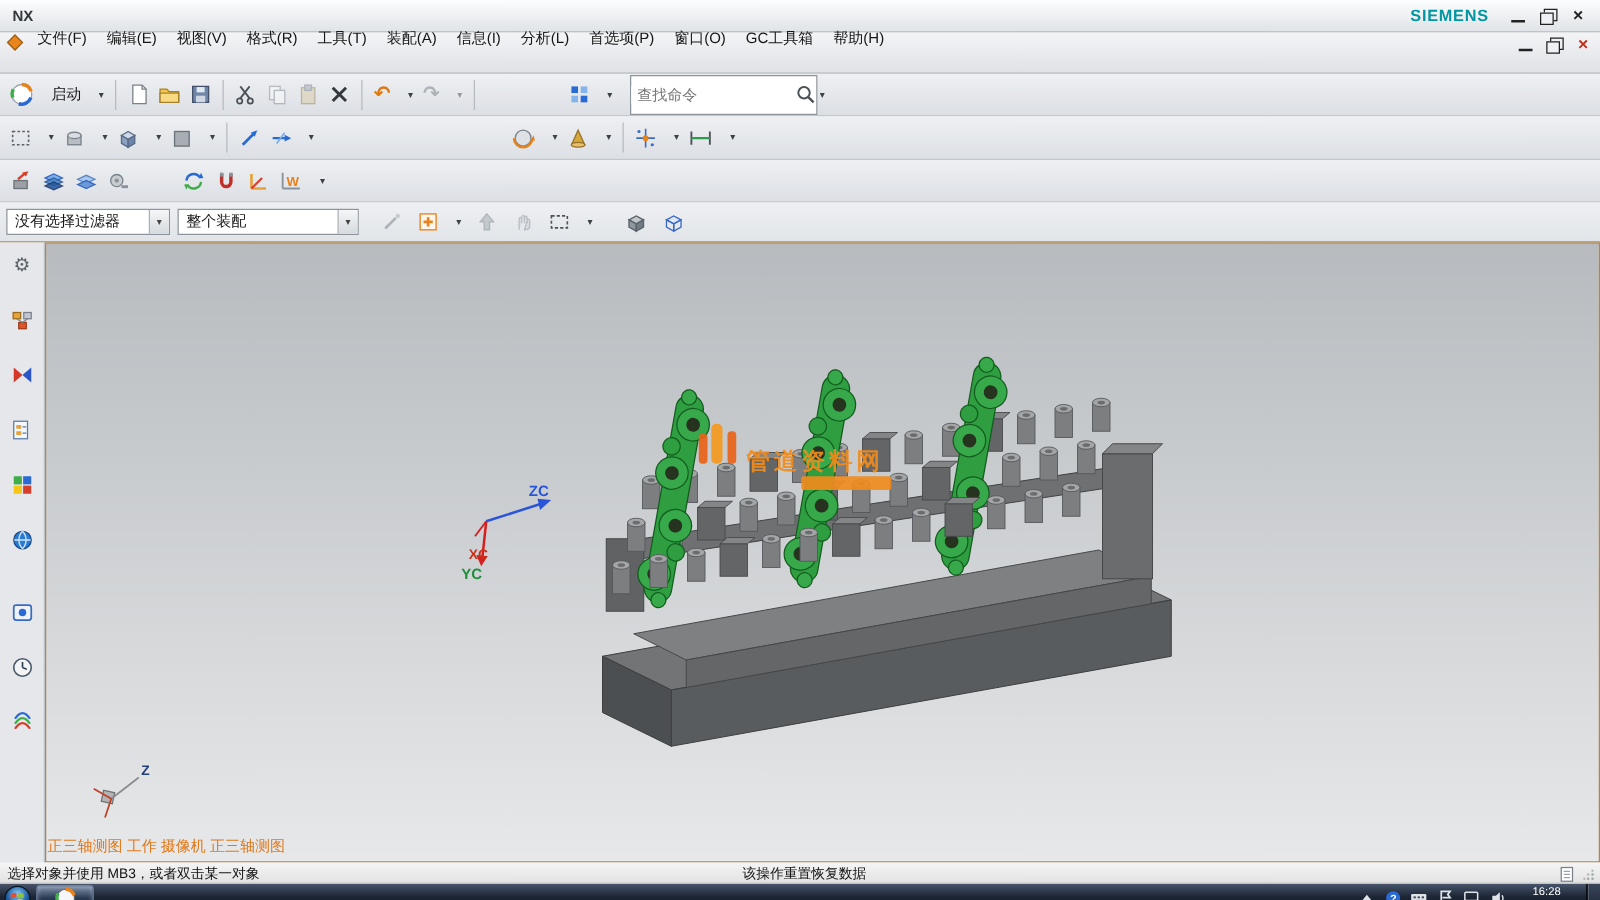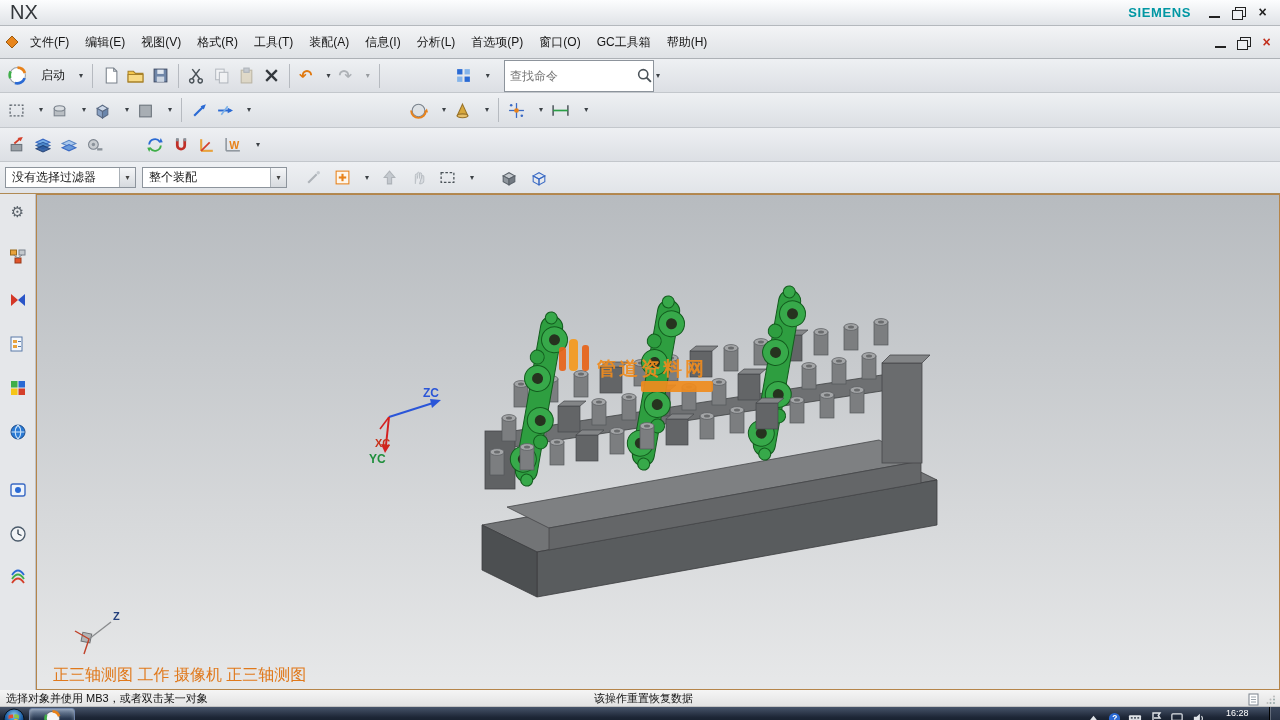--- a/index.html
+++ b/index.html
@@ -1,32 +1,32 @@
 <!DOCTYPE html>
 <html><head>
 <meta charset="utf-8">
 <style>
 *{box-sizing:border-box;margin:0;padding:0}
 html,body{width:1280px;height:720px;overflow:hidden}
 body{font-family:"Liberation Sans","DejaVu Sans",sans-serif;font-size:12px;color:#161616;background:#e6e8ea}
 svg{display:block}
 
 .titlebar{height:26px;display:flex;align-items:center;padding:0 6px;background:linear-gradient(#fcfdfe,#e0e3e7);border-bottom:1px solid #b4b8bd}
-.nx-logo{font-weight:400;font-size:20px;color:#33373b;margin:0 12px 0 4px}
+.nx-logo{font-weight:700;font-size:12px;color:#33373b;margin:0 12px 0 4px}
 .title-text{font-size:12px;color:#0d0d0d}
 .brand{margin-left:auto;margin-right:16px;color:#0097a3;font-weight:700;font-size:13px;letter-spacing:.6px}
 .winbtns{display:flex;gap:9px;align-items:center;margin-right:4px}
 .wb{width:15px;height:13px;position:relative;cursor:default;color:#222}
 .wb-min::after{content:"";position:absolute;left:2px;right:2px;bottom:1px;border-bottom:2px solid currentColor}
 .wb-max::before{content:"";position:absolute;left:4px;top:1px;width:9px;height:8px;border:1px solid currentColor}
 .wb-max::after{content:"";position:absolute;left:1px;top:4px;width:9px;height:8px;border:1px solid currentColor;background:#eef0f3}
 .wb-close{font-size:14px;line-height:13px;text-align:center;font-weight:700}
 .red{color:#c2301e}
 
-.menubar{height:24px;display:flex;align-items:center;padding:16px 4px;background:linear-gradient(#f3f4f6,#dfe2e6);border-bottom:1px solid #adb1b6}
+.menubar{height:24px;display:flex;align-items:flex-end;padding:16px 4px;background:linear-gradient(#f3f4f6,#dfe2e6);border-bottom:1px solid #adb1b6}
 .menu-item{padding:3px 8px;white-space:nowrap}
 .mdi{margin-left:auto;display:flex;gap:8px;align-items:center;margin-right:2px}
 
 .tbrow{display:flex;align-items:center;background:linear-gradient(#eef0f3,#dcdfe4);border-bottom:1px solid #c3c7cc;padding:0 4px}
 .tb1{height:34px}.tb2{height:35px}.tb3{height:34px}
 .tool{display:flex;align-items:center;gap:14px;padding:3px 4px;border-radius:2px;cursor:default}
 .caret{font-size:8px;color:#3c4146;line-height:1}
 .sep{width:1px;height:24px;background:#b6bac0;margin:0 5px}
 .grayed{opacity:.45}
 .searchwrap{display:flex;align-items:center;gap:2px;margin-left:10px}
@@ -37,21 +37,21 @@
 .dropdown{height:21px;background:#fff;border:1px solid #8d949c;display:flex;align-items:center;cursor:default}
 .dropdown .dd-label{padding:0 6px;white-space:nowrap}
 .dd-caret{width:16px;align-self:stretch;background:linear-gradient(#f5f6f8,#d6dade);border-left:1px solid #aab0b6;display:flex;align-items:center;justify-content:center;font-size:8px;color:#444}
 .fb-icons{display:flex;align-items:center;gap:4px;margin-left:8px}
 
 .main{display:flex;height:496px}
 .resourcebar{width:36px;background:#e5e7ea;border-right:1px solid #bfc3c8;display:flex;flex-direction:column;align-items:center;padding-top:8px;gap:24px}
 .rb-icon{width:20px;height:20px;display:flex;align-items:center;justify-content:center;cursor:default}
 .viewport{position:relative;flex:1;background:linear-gradient(#b7bbbf,#e7e8e9);border:1px solid #b5854a;overflow:hidden}
 .model{position:absolute;inset:0;width:100%;height:100%}
-.viewlabel{position:absolute;left:16px;bottom:3px;color:#e0791c;font-size:16px;white-space:pre}
+.viewlabel{position:absolute;left:1px;bottom:3px;color:#e0791c;font-size:12px;white-space:pre}
 
 .statusbar{height:17px;position:relative;display:flex;align-items:flex-end;background:linear-gradient(#f5f5f5,#e3e3e3);border-bottom:1px solid #c3c3c3;font-size:11px;color:#111}
 .sb-msg{margin-left:6px}
 .sb-hint{position:absolute;left:594px}
 .sb-right{position:absolute;right:4px;display:flex;align-items:center;gap:6px}
 
 .taskbar{height:23px;display:flex;align-items:center;background:linear-gradient(#47546a,#1d2636 45%,#0d141f);padding:0 0 0 3px}
 .orb{width:22px;height:22px;margin-right:4px;cursor:pointer}
 .taskbtn{width:46px;height:21px;display:flex;align-items:center;justify-content:center;border:1px solid #6f84a8;border-radius:3px;background:linear-gradient(rgba(190,215,245,.5),rgba(70,100,140,.35) 50%,rgba(20,35,60,.4));box-shadow:inset 0 0 4px rgba(255,255,255,.35);cursor:pointer}
 .tray{margin-left:auto;display:flex;align-items:center;gap:6px}

